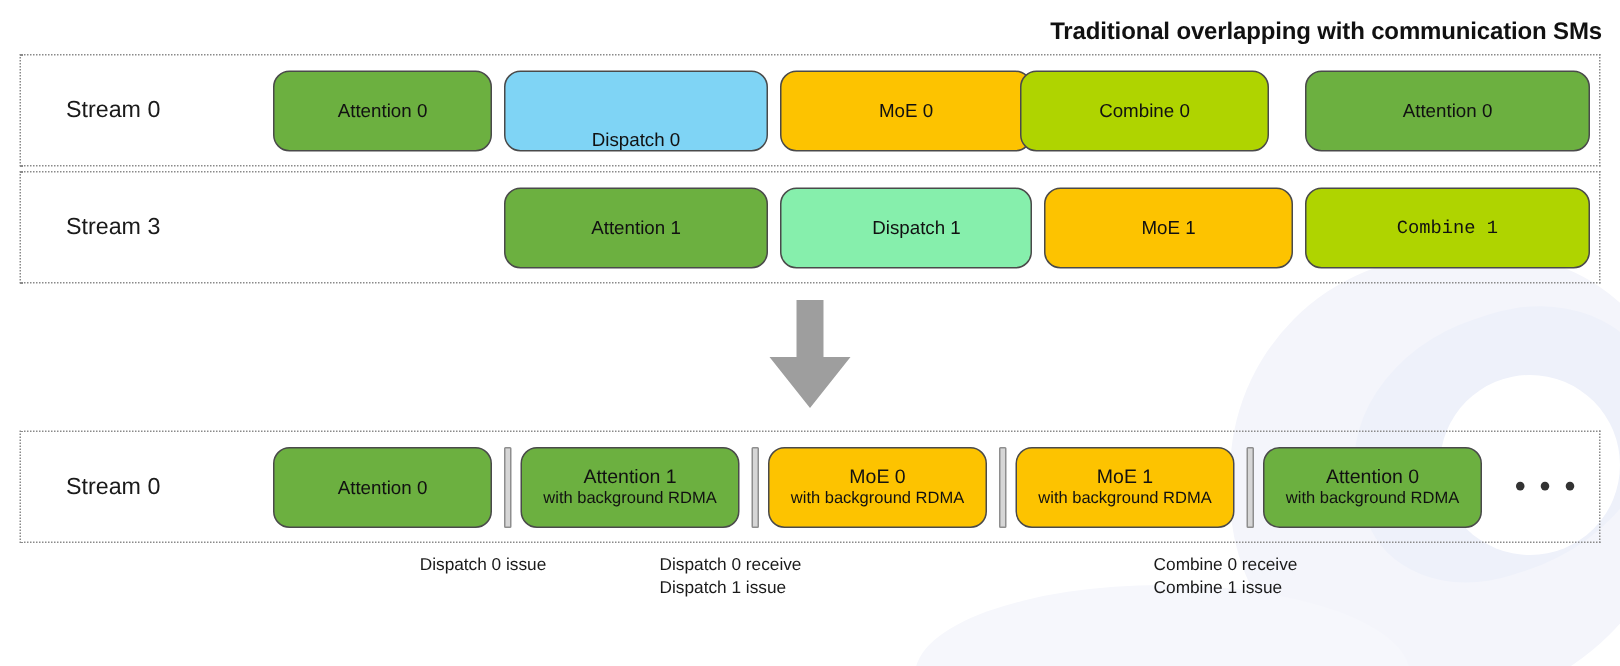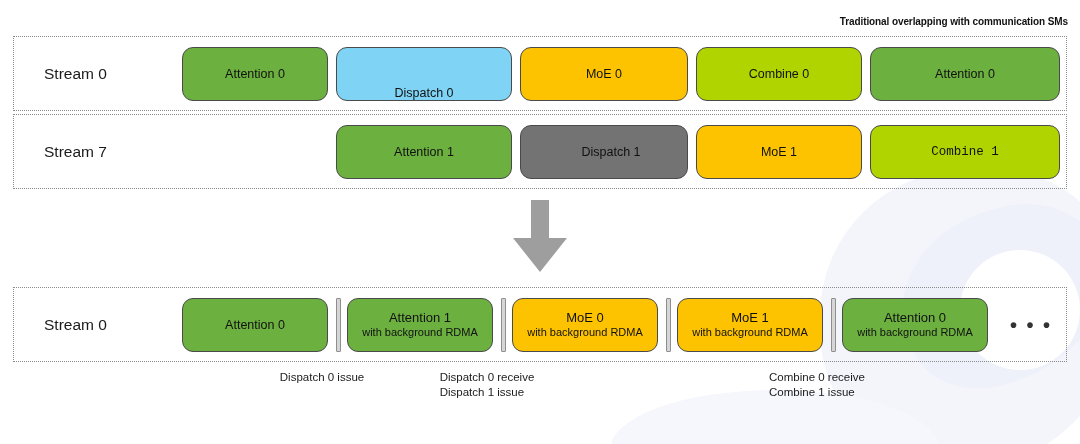--- a/index.html
+++ b/index.html
@@ -51,21 +51,21 @@
     left: 960px; top: 250px;
     width: 120px; height: 120px;
     border-radius: 50%;
     background: #ffffff;
   }
 
   
   .caption {
     position: absolute;
     font-weight: bold;
-    font-size: 10px;
+    font-size: 16px;
     color: #111111;
     text-align: right;
     line-height: 16px;
     letter-spacing: -0.1px;
     white-space: pre-line;
     z-index: 3;
   }
   #caption-top  { right: 12px; top: 14px; }
   #caption-mid  { right: 12px; top: 240px; }
 
@@ -180,34 +180,34 @@
     <div class="lane-label">Stream 0</div>
   <div class="block" style="left: 168px; width: 146px; background: rgb(108, 176, 64);">
         <div class="b-title">Attention 0</div>
       </div>
       <div class="block" style="left: 322px; width: 176px; background: rgb(127, 212, 245); justify-content: flex-end;">
         <div class="b-title">Dispatch 0</div>
       </div>
       <div class="block" style="left: 506px; width: 168px; background: rgb(253, 195, 0);">
         <div class="b-title">MoE 0</div>
       </div>
-      <div class="block" style="left: 682px; width: 166px; background: rgb(175, 212, 0);">
+      <div class="block" style="left: 666px; width: 166px; background: rgb(175, 212, 0);">
         <div class="b-title">Combine 0</div>
       </div>
       <div class="block" style="left: 856px; width: 190px; background: rgb(108, 176, 64);">
         <div class="b-title">Attention 0</div>
       </div>
     </div>
 
   <div class="lane" id="lane-1">
-    <div class="lane-label">Stream 7</div>
+    <div class="lane-label">Stream 3</div>
   <div class="block" style="left: 322px; width: 176px; background: rgb(108, 176, 64);">
         <div class="b-title">Attention 1</div>
       </div>
-      <div class="block" style="left: 506px; width: 168px; background: #737373; padding-left: 14px;">
+      <div class="block" style="left: 506px; width: 168px; background: #86efac; padding-left: 14px;">
         <div class="b-title">Dispatch 1</div>
       </div>
       <div class="block" style="left: 682px; width: 166px; background: rgb(253, 195, 0);">
         <div class="b-title">MoE 1</div>
       </div>
       <div class="block" style="left: 856px; width: 190px; background: rgb(175, 212, 0); font-family: Liberation Mono, monospace;">
         <div class="b-title">Combine 1</div>
       </div>
     </div>
 

